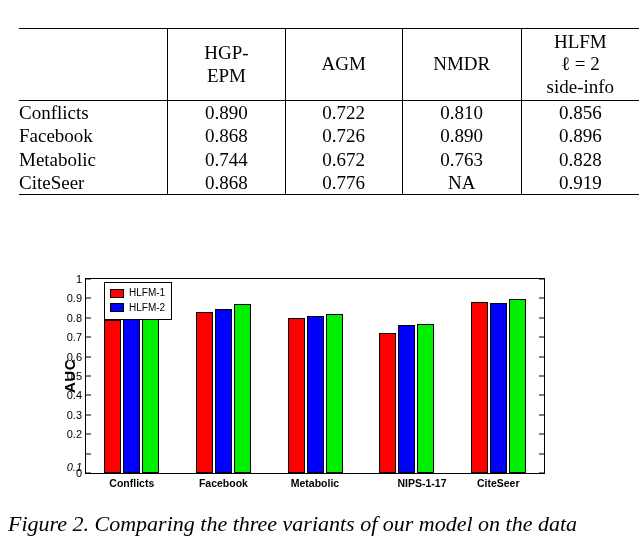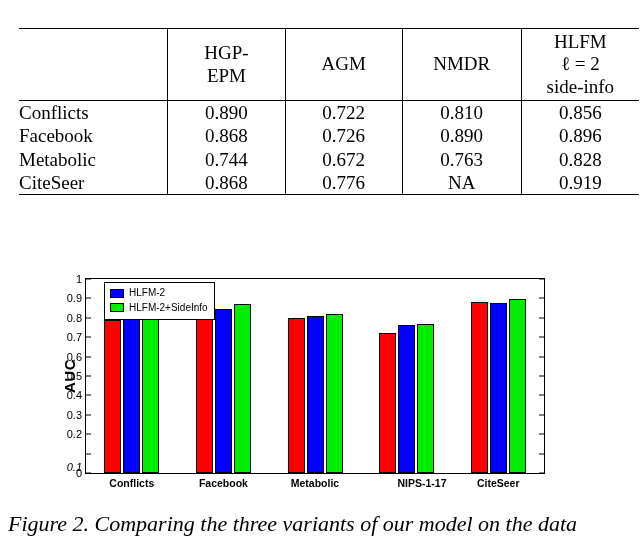--- a/index.html
+++ b/index.html
@@ -308,26 +308,26 @@
           <div class="bar" style="left: 38px; height: 149.38px; background: rgb(0, 238, 0);"></div>
         </div>
         <div class="group" style="left: 384.7px; width: 55px;">
           <div class="bar" style="left: 0px; height: 170.72px; background: rgb(255, 0, 0);"></div>
           <div class="bar" style="left: 19px; height: 169.75px; background: rgb(0, 0, 255);"></div>
           <div class="bar" style="left: 38px; height: 173.63px; background: rgb(0, 238, 0);"></div>
         </div>
       </div>
     <div id="legend">
         <div class="legend-row">
+          <span class="legend-swatch" style="background: rgb(255, 0, 0);"></span>
+          <span>HLFM-1</span>
+        </div>
+        <div class="legend-row">
           <span class="legend-swatch" style="background: rgb(0, 0, 255);"></span>
           <span>HLFM-2</span>
-        </div>
-        <div class="legend-row">
-          <span class="legend-swatch" style="background: rgb(0, 238, 0);"></span>
-          <span>HLFM-2+SideInfo</span>
         </div>
       </div>
   </div>
 </div>
 
 <div id="caption">
   <span class="capnum">Figure 2.</span>
   <span>Comparing the three variants of our model on the data</span>
 </div>
 

